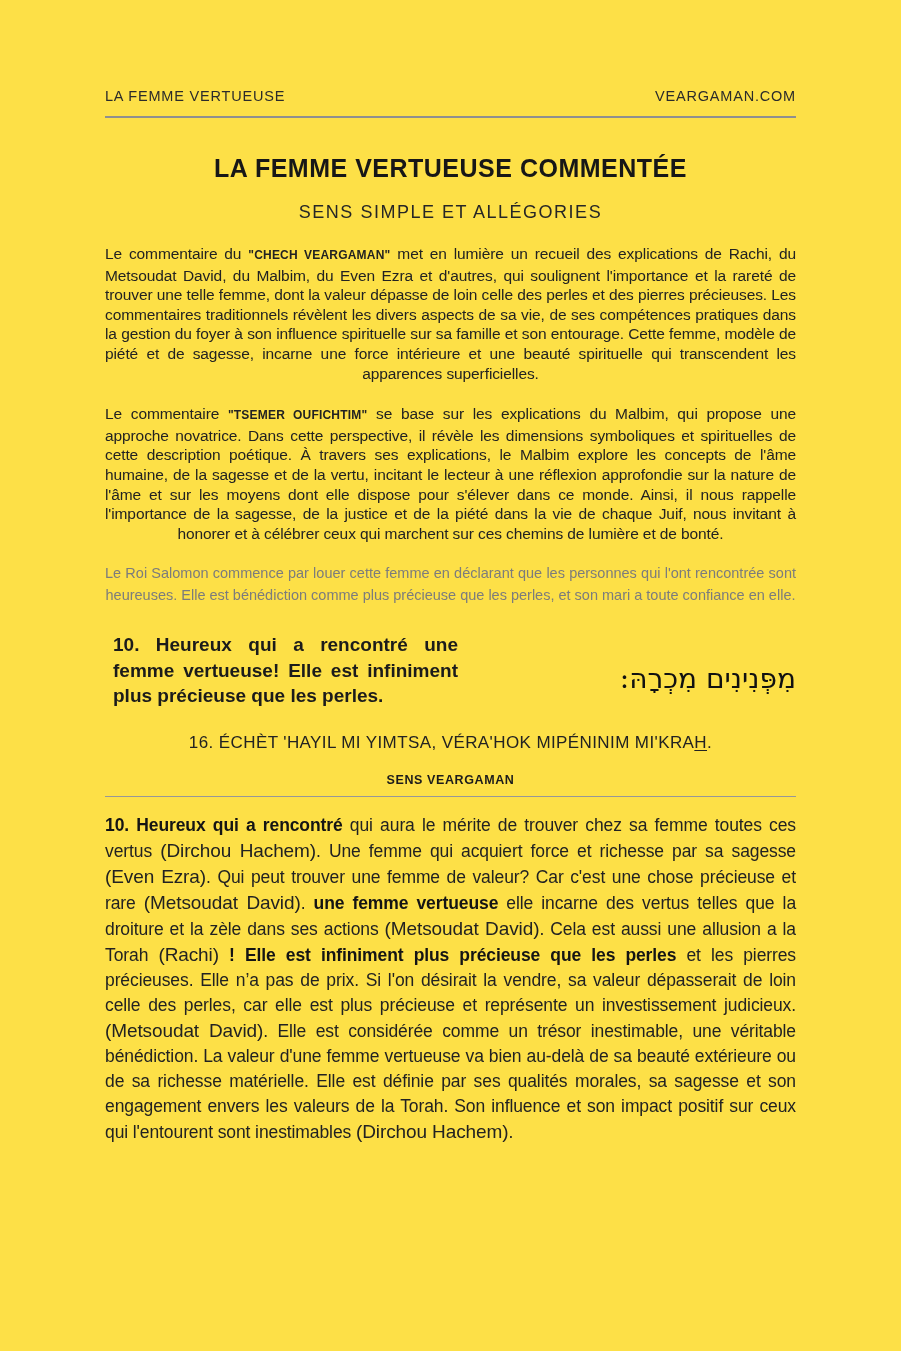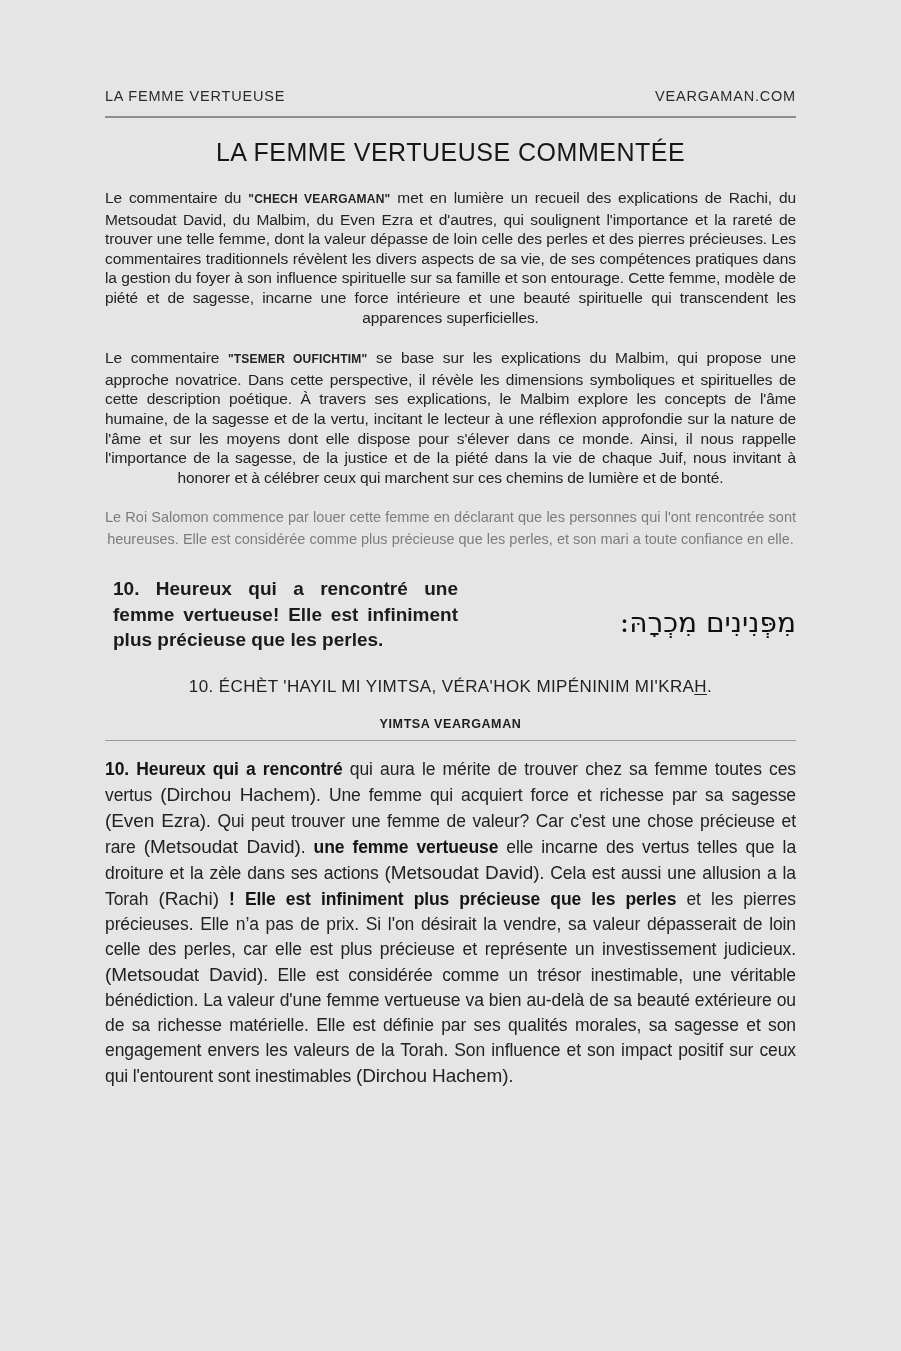--- a/index.html
+++ b/index.html
@@ -1,41 +1,41 @@
 <!DOCTYPE html>
 <html><head>
 <meta charset="utf-8">
 <style>
   html,body{margin:0;padding:0;background:#ffffff;}
   .page{
     position:relative;
     width:901px;height:1351px;
-    background:#e5e5e5;
+    background:#fde047;
     overflow:hidden;
     font-family:"Liberation Sans","DejaVu Sans",sans-serif;
     color:#1e1e1e;
     box-sizing:border-box;
   }
   .content{
     margin:0 105px;
     width:691px;
     padding-top:88px;
     box-sizing:border-box;
   }
   
   .header{
     display:flex;justify-content:space-between;align-items:baseline;
     font-size:14.5px;letter-spacing:.8px;color:#2b2b2b;
   }
   .rule-top{border:none;border-top:2px solid #8f8f8f;margin:12px 0 0 0;}
   .rule-mid{border:none;border-top:1.5px solid #979797;margin:9px 0 0 0;}
 
   .title{
-    margin-top:20px;text-align:center;
-    font-size:25px;font-weight:normal;letter-spacing:.5px;color:#171717;
+    margin-top:36px;text-align:center;
+    font-size:25px;font-weight:bold;letter-spacing:.5px;color:#171717;
   }
   .subtitle{
     margin-top:19px;text-align:center;
     font-size:18px;font-weight:normal;letter-spacing:1.5px;color:#262626;
   }
   .para{
     margin-top:21px;
     font-size:15.5px;line-height:19.6px;letter-spacing:-.1px;
     text-align:justify;text-align-last:center;
     color:#222222;
@@ -99,35 +99,36 @@
 <div class="page">
   <div class="content">
 
     <div class="header">
       <span>LA FEMME VERTUEUSE</span>
       <span>VEARGAMAN.COM</span>
     </div>
     <hr class="rule-top">
 
     <div class="title">LA FEMME VERTUEUSE COMMENTÉE</div>
+    <div class="subtitle">SENS SIMPLE ET ALLÉGORIES</div>
 
     <div class="para"><span>Le commentaire du </span><span class="sc">"CHECH VEARGAMAN"</span><span> met en lumière un recueil des explications de Rachi, du Metsoudat David, du Malbim, du Even Ezra et d'autres, qui soulignent l'importance et la rareté de trouver une telle femme, dont la valeur dépasse de loin celle des perles et des pierres précieuses. Les commentaires traditionnels révèlent les divers aspects de sa vie, de ses compétences pratiques dans la gestion du foyer à son influence spirituelle sur sa famille et son entourage. Cette femme, modèle de piété et de sagesse, incarne une force intérieure et une beauté spirituelle qui transcendent les apparences superficielles.</span></div>
     <div class="para"><span>Le commentaire </span><span class="sc">"TSEMER OUFICHTIM"</span><span> se base sur les explications du Malbim, qui propose une approche novatrice. Dans cette perspective, il révèle les dimensions symboliques et spirituelles de cette description poétique. À travers ses explications, le Malbim explore les concepts de l'âme humaine, de la sagesse et de la vertu, incitant le lecteur à une réflexion approfondie sur la nature de l'âme et sur les moyens dont elle dispose pour s'élever dans ce monde. Ainsi, il nous rappelle l'importance de la sagesse, de la justice et de la piété dans la vie de chaque Juif, nous invitant à honorer et à célébrer ceux qui marchent sur ces chemins de lumière et de bonté.</span></div>
 
-    <div class="note">Le Roi Salomon commence par louer cette femme en déclarant que les personnes qui l'ont rencontrée sont heureuses. Elle est considérée comme plus précieuse que les perles, et son mari a toute confiance en elle.</div>
+    <div class="note">Le Roi Salomon commence par louer cette femme en déclarant que les personnes qui l'ont rencontrée sont heureuses. Elle est bénédiction comme plus précieuse que les perles, et son mari a toute confiance en elle.</div>
 
     <div class="verse-row">
       <div class="verse-fr">10. Heureux qui a rencontré une femme vertueuse! Elle est infiniment plus précieuse que les perles.</div>
       <div class="verse-he">
         <div class="heb-line">מִפְּנִינִים מִכְרָהּ:</div>
       </div>
     </div>
 
-    <div class="translit"><span>10. ÉCHÈT 'HAYIL MI YIMTSA, VÉRA'HOK MIPÉNINIM MI'KRA</span><span class="u">H</span><span>.</span></div>
+    <div class="translit"><span>16. ÉCHÈT 'HAYIL MI YIMTSA, VÉRA'HOK MIPÉNINIM MI'KRA</span><span class="u">H</span><span>.</span></div>
 
-    <div class="section-label">YIMTSA VEARGAMAN</div>
+    <div class="section-label">SENS VEARGAMAN</div>
     <hr class="rule-mid">
 
     <div class="commentary"><span class="b">10. Heureux qui a rencontré </span><span>qui aura le mérite de trouver chez sa femme toutes ces vertus </span><span class="ref">(Dirchou Hachem)</span><span>. Une femme qui acquiert force et richesse par sa sagesse </span><span class="ref">(Even Ezra)</span><span>. Qui peut trouver une femme de valeur? Car c'est une chose précieuse et rare </span><span class="ref">(Metsoudat David)</span><span>. </span><span class="b">une femme vertueuse</span><span> elle incarne des vertus telles que la droiture et la zèle dans ses actions </span><span class="ref">(Metsoudat David)</span><span>. Cela est aussi une allusion a la Torah </span><span class="ref">(Rachi)</span><span> </span><span class="b">! Elle est infiniment plus précieuse que les perles</span><span> et les pierres précieuses. Elle n’a pas de prix. Si l'on désirait la vendre, sa valeur dépasserait de loin celle des perles, car elle est plus précieuse et représente un investissement judicieux. </span><span class="ref">(Metsoudat David)</span><span>. Elle est considérée comme un trésor inestimable, une véritable bénédiction. La valeur d'une femme vertueuse va bien au-delà de sa beauté extérieure ou de sa richesse matérielle. Elle est définie par ses qualités morales, sa sagesse et son engagement envers les valeurs de la Torah. Son influence et son impact positif sur ceux qui l'entourent sont inestimables </span><span class="ref">(Dirchou Hachem)</span><span>.</span></div>
 
 
   </div>
 </div>
 
 </body></html>

